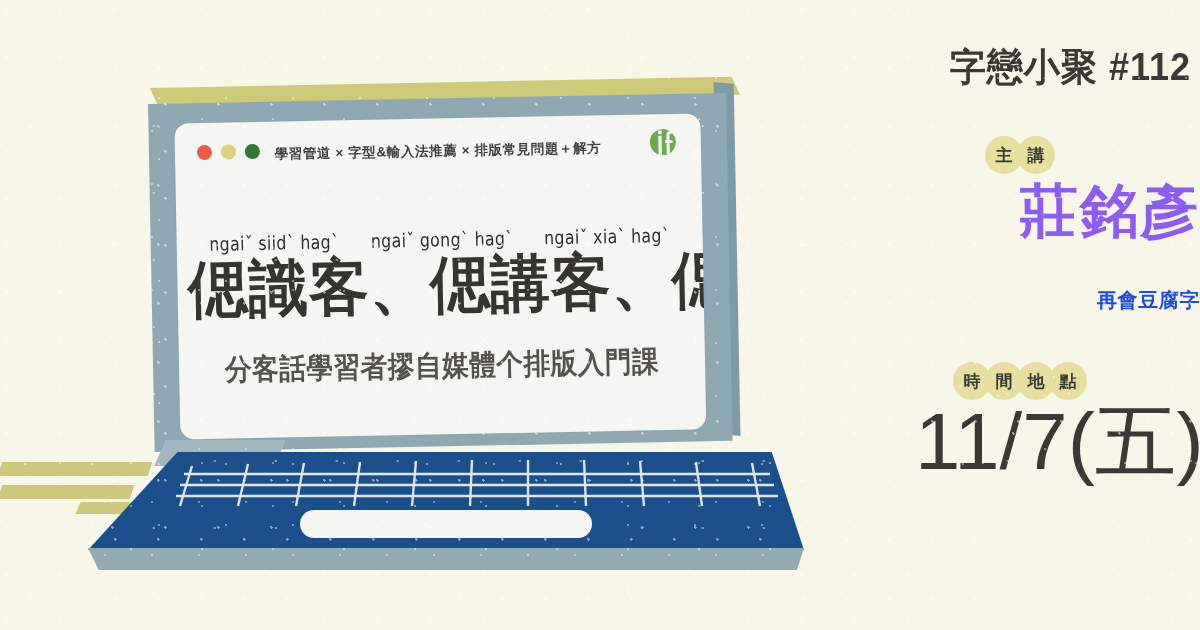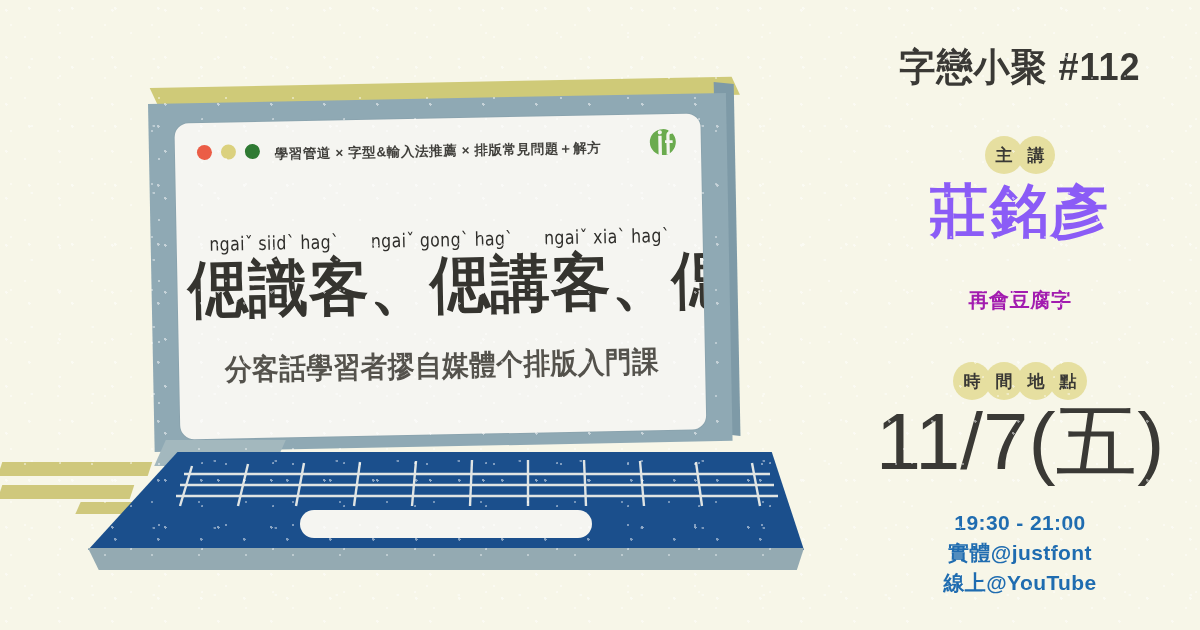--- a/index.html
+++ b/index.html
@@ -205,21 +205,21 @@
     border-radius: 14px;
   }
 
   
   #info {
     position: absolute;
     right: 0; top: 0;
     width: 360px;
     height: 540px;
     z-index: 20;
-    text-align: center;
+    text-align: right;
   }
   #event-title {
     position: absolute;
     left: 0; right: 0; top: 42px;
     font-size: 38px;
     font-weight: bold;
     color: #3a3935;
     letter-spacing: 1px;
     white-space: nowrap;
     transform: scaleX(.95);
@@ -255,21 +255,21 @@
     color: #8b5cf6;
     letter-spacing: 2px;
     white-space: nowrap;
   }
   #speaker-role {
     position: absolute;
     left: 0; right: 0; top: 286px;
     font-size: 20px;
     line-height: 1.45;
     font-weight: bold;
-    color: #a21caf;
+    color: #1d4ed8;
     letter-spacing: .6px;
   }
   #event-date {
     position: absolute;
     left: 0; right: 0; top: 402px;
     font-size: 80px;
     line-height: 1;
     font-weight: normal;
     color: #3a3935;
     letter-spacing: 0px;
@@ -377,21 +377,16 @@
 
     <div class="pill-badge" id="datetime-badge">
       <span class="pill-char">時</span>
       <span class="pill-char">間</span>
       <span class="pill-char">地</span>
       <span class="pill-char">點</span>
     </div>
 
     <div id="event-date">11/7(五)</div>
 
-    <div id="event-meta">
-      <div>19:30 - 21:00</div>
-      <div>實體@justfont</div>
-      <div>線上@YouTube</div>
-    </div>
   </div>
 
   <div id="paper-texture"></div>
 </div>
 
 </body></html>

